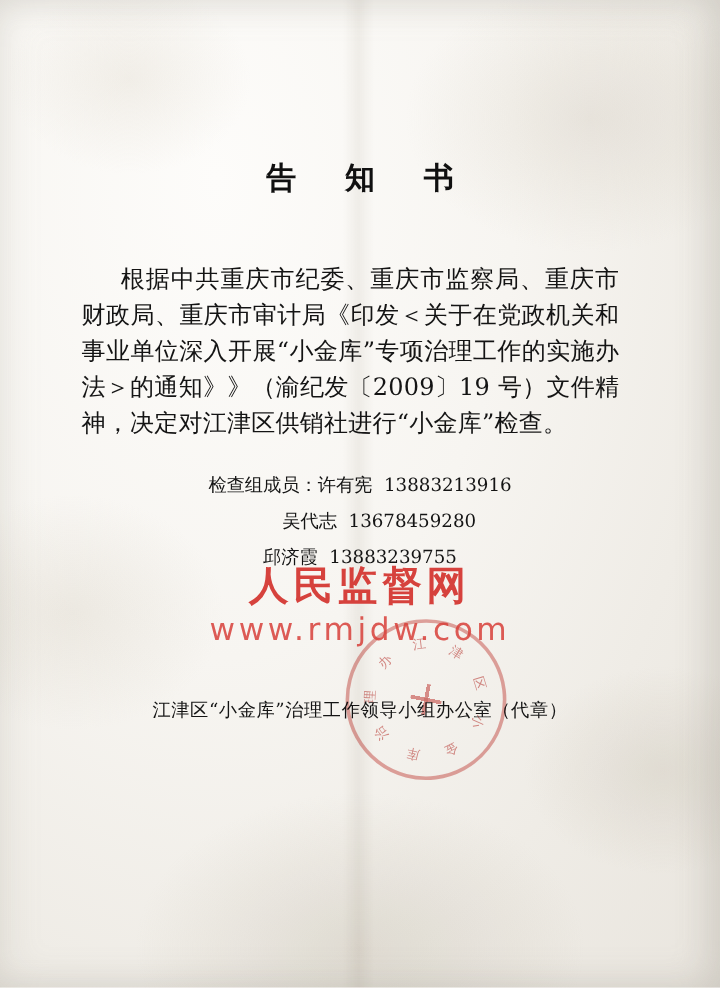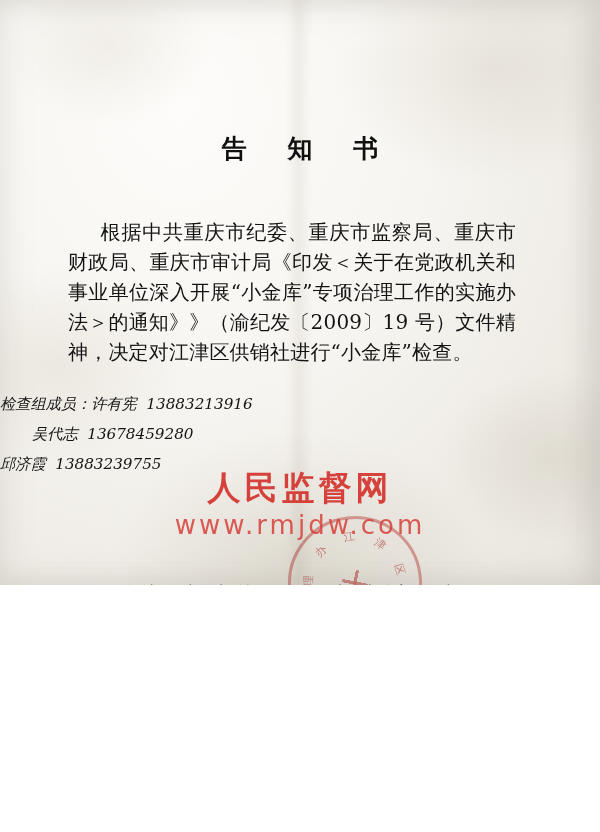--- a/index.html
+++ b/index.html
@@ -11,21 +11,21 @@
     height: 832px;
     background: #ffffff;
     font-family: "DejaVu Serif", "Liberation Serif", serif;
     overflow: hidden;
   }
 
   
   #page {
     position: relative;
     width: 600px;
-    height: 585px;
+    height: 823px;
     background:
       radial-gradient(ellipse at 30% 18%, #fdfcfa 0%, #f7f5f1 42%, #efece6 72%, #e9e5de 100%);
     overflow: hidden;
   }
 
   
   .paper-noise {
     position: absolute;
     inset: 0;
     pointer-events: none;
@@ -87,23 +87,22 @@
   .para .indent { display: inline-block; width: 32px; }
 
   .members {
     margin-top: 22px;
     font-size: 15.2px;
     line-height: 30px;
     color: #141414;
   }
   .member-row {
     display: block;
-    text-align: left;
+    text-align: center;
     white-space: pre;
-    font-style: italic;
   }
   .member-row.first { padding-left: 0px; }
   .member-row.second { padding-left: 32px; }
   .member-row.third { }
 
   .signature-block {
     margin-top: 96px;
     text-align: center;
     font-size: 15.2px;
     line-height: 34px;

